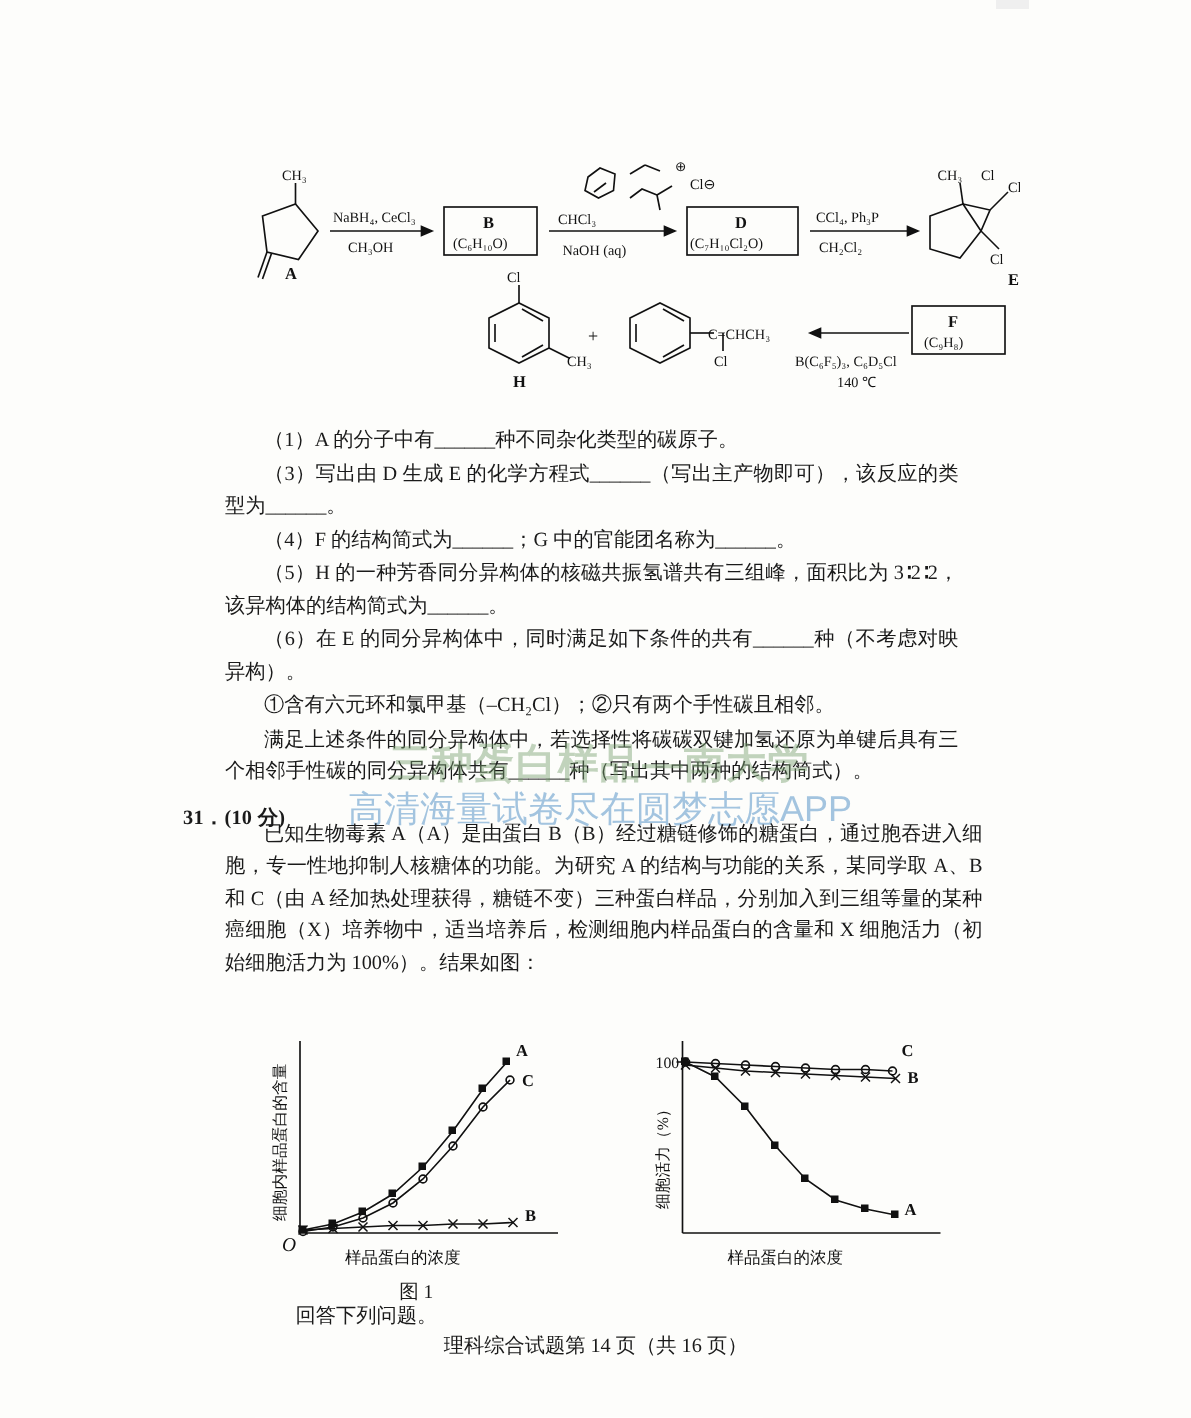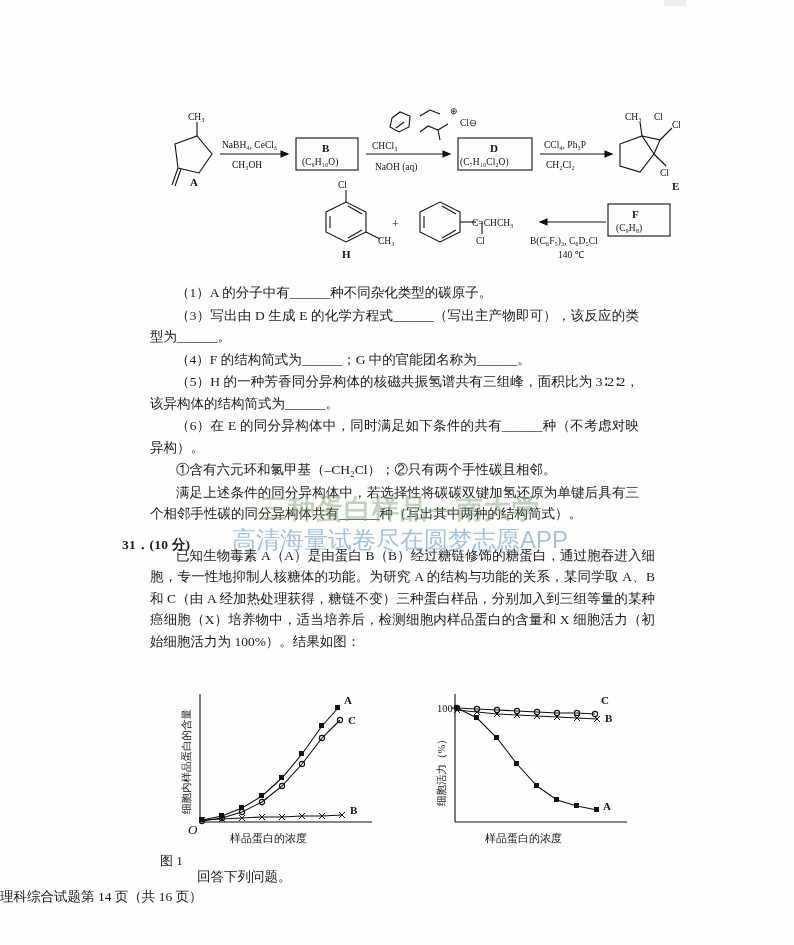--- a/index.html
+++ b/index.html
@@ -84,36 +84,37 @@
     top: 0;
     width: 235px;
     height: 180px;
   }
   .chart1 { left: 10px; }
   .chart2 { left: 265px; }
   .chart-caption {
     position: absolute;
     bottom: -4px;
     width: 100%;
-    text-align: left;
+    text-align: center;
     font-size: 13px;
   }
 
   .answer-line {
     position: absolute;
     left: 150px;
     top: 868px;
     font-size: 13.5px;
     margin-left: 47px;
   }
   .footer {
     position: absolute;
     left: 0;
     top: 888px;
     width: 794px;
+    text-align: center;
     font-size: 13.5px;
   }
 
   
   .watermark {
     position: absolute;
     left: 120px;
     top: 494px;
     width: 560px;
     text-align: center;

